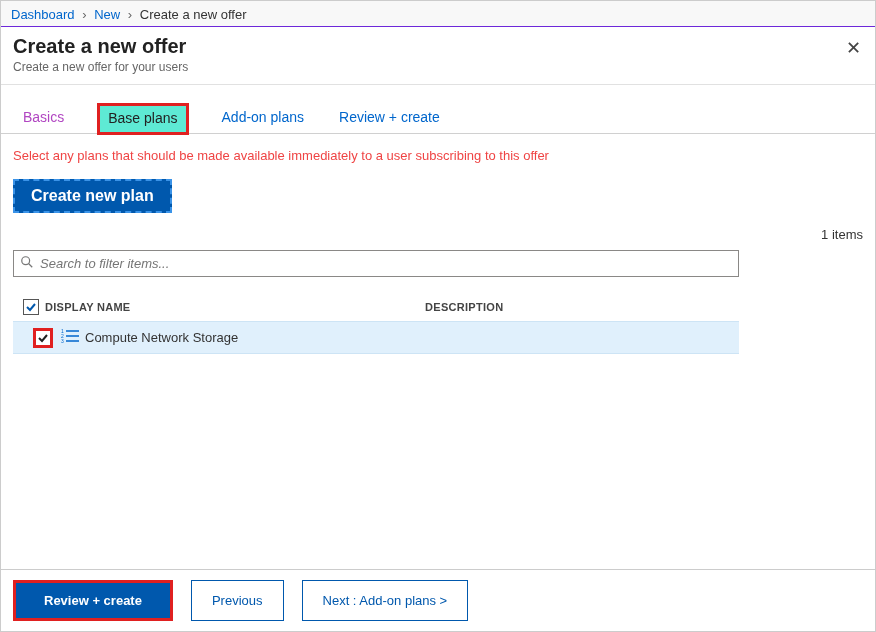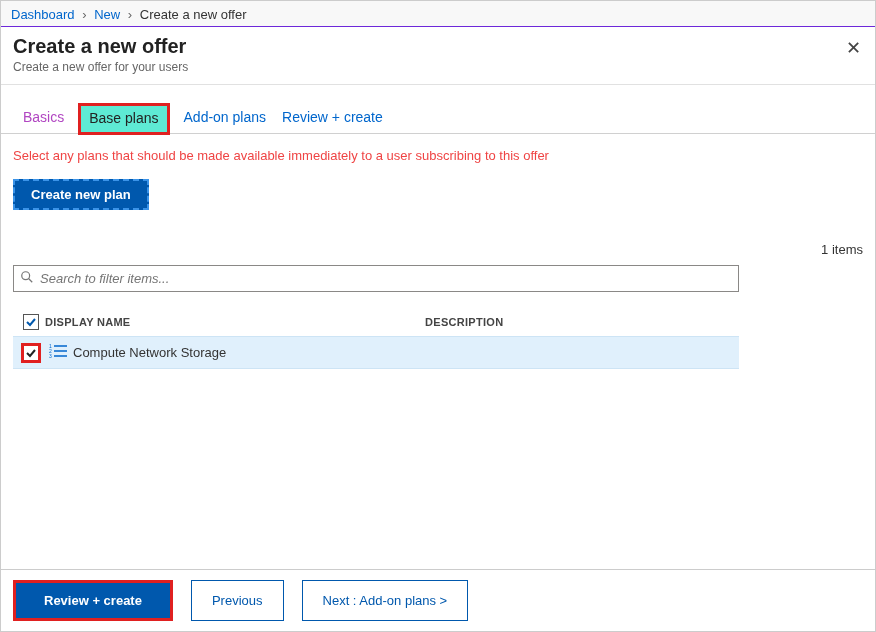--- a/index.html
+++ b/index.html
@@ -32,21 +32,21 @@
     .header .sub { font-size: 12px; color: #666; margin-top: 2px; }
     .close-x {
       position: absolute;
       right: 14px; top: 10px;
       font-size: 18px; color: #444;
       cursor: pointer;
       font-weight: 300;
     }
     .tabs {
       display: flex;
-      gap: 12px;
+      gap: 31px;
       padding: 18px 20px 0 20px;
       border-bottom: 1px solid #d0d0d0;
       margin-bottom: 14px;
     }
     .tab {
       padding: 6px 2px 8px 2px;
       font-size: 14px;
       color: #0066cc;
       cursor: pointer;
     }
@@ -58,24 +58,24 @@
       margin-bottom: -2px;
       background: #5eead4;
     }
     .content { padding: 0 12px; }
     .instruction { font-size: 13px; color: #ef4444; margin: 0 0 16px 0; }
     .create-plan-btn {
       background: #0058ad;
       color: #fff;
       border: 2px dashed #3a93e8;
       padding: 6px 16px;
-      font-size: 13px;
+      font-size: 16px;
       font-weight: 600;
       cursor: pointer;
-      margin-bottom: 32px;
+      margin-bottom: 14px;
     }
     .items-count { font-size: 13px; color: #333; margin-bottom: 8px; text-align: right; }
     .search-wrap {
       border: 1px solid #8a8886;
       display: flex;
       align-items: center;
       width: 726px;
       padding: 4px 6px;
       margin-bottom: 16px;
     }
@@ -99,21 +99,21 @@
     }
     .th-check { width: 28px; display: flex; align-items: center; justify-content: center; }
     .th-name { width: 380px; }
     .th-desc { flex: 1; }
     .row {
       display: flex;
       align-items: center;
       background: #e0f0fc;
       border-top: 1px solid #cde4f5;
       border-bottom: 1px solid #cde4f5;
-      padding: 6px 4px;
+      padding: 6px 16px;
       min-height: 32px;
     }
     .td-check { width: 28px; display: flex; justify-content: center; }
     .td-icon { width: 28px; display: flex; justify-content: center; }
     .td-name { flex: 1; font-size: 13px; color: #333; }
     .checkbox {
       width: 16px; height: 16px;
       border: 1px solid #555;
       background: #fff;
       display: flex;

